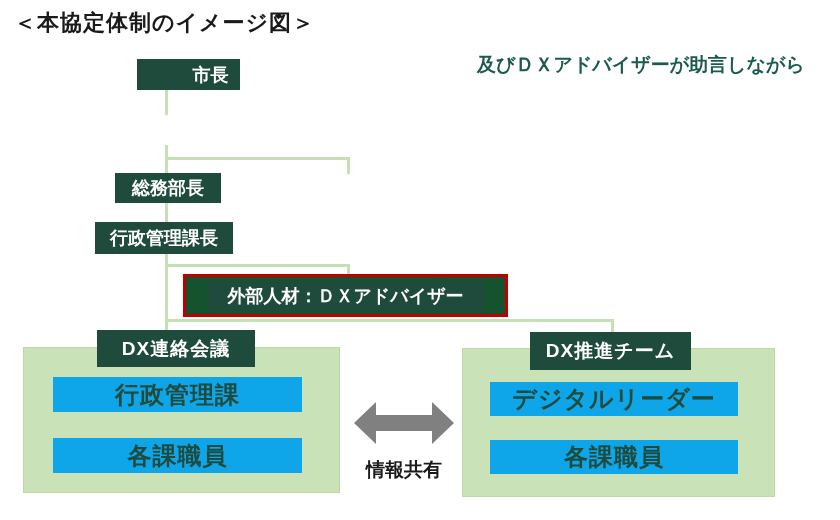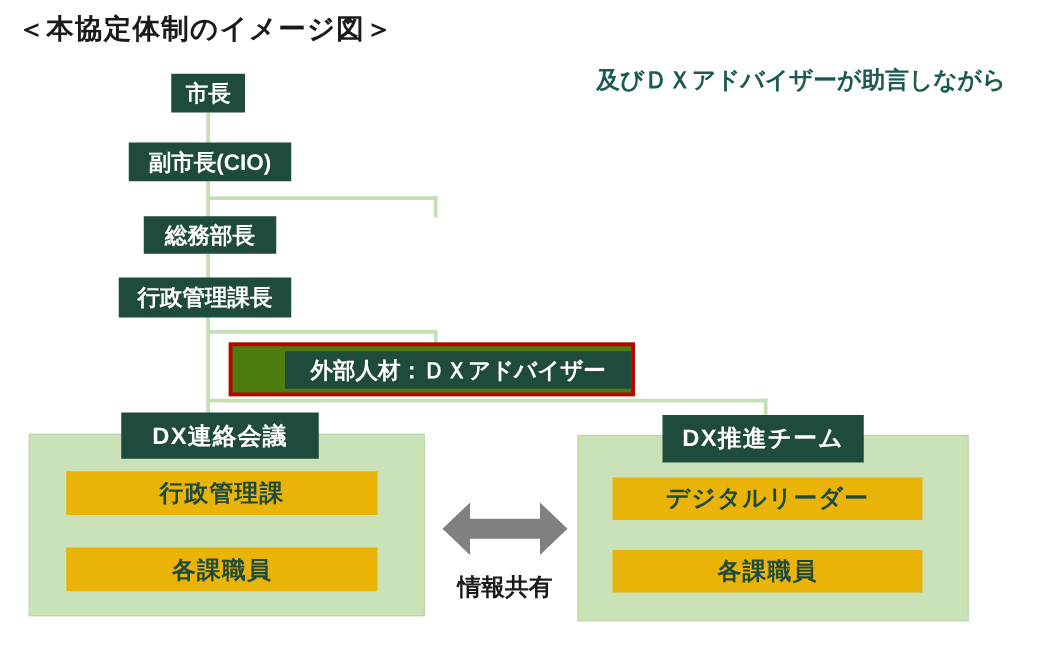--- a/index.html
+++ b/index.html
@@ -53,41 +53,41 @@
   }
   .container{
     position:absolute;
     background:#CAE2B8;
     border:1px solid #BBD8A6;
     box-sizing:border-box;
     z-index:1;
   }
   .wbox{
     position:absolute;
-    background:#eab308;
+    background:#0ea5e9;
     color:#1F4B3C;
     font-weight:bold;
-    font-size:19px;
+    font-size:24px;
     letter-spacing:1px;
     display:flex;
     align-items:center;
     justify-content:center;
     white-space:nowrap;
     z-index:3;
   }
   .red-frame{
     position:absolute;
     left:183px; top:274px;
     width:325px; height:43px;
     border:3px solid #C00000;
-    background:#4d7c0f;
+    background:#14532d;
     box-sizing:border-box;
     display:flex;
     align-items:center;
-    justify-content:flex-end;
+    justify-content:center;
     z-index:3;
   }
   .red-frame .inner{
     position:static;
     width:277px; height:30px;
   }
   .arrow-wrap{
     position:absolute;
     left:352px; top:398px;
     width:104px; height:50px;
@@ -98,21 +98,21 @@
     left:352px; top:457px;
     width:104px;
     text-align:center;
     font-size:19px;
     font-weight:bold;
     color:#1a1a1a;
     z-index:3;
     white-space:nowrap;
   }
   
-  .b-mayor   { left:137px; top:59px;  width:59px;  height:31px; }
+  .b-mayor   { left:137px; top:59px;  width:59px;  height:31px;padding-left:44px; }
   .b-deputy  { left:103px; top:114px; width:130px; height:31px; }
   .b-soumu   { left:115px; top:173px; width:106px; height:30px; }
   .b-cioasst { left:232px; top:173px; width:238px; height:30px; }
   .b-kacho   { left:95px;  top:222px; width:138px; height:32px; }
   .b-lhdr    { left:97px;  top:330px; width:158px; height:37px; }
   .b-rhdr    { left:530px; top:332px; width:161px; height:38px; }
   .c-left    { left:23px;  top:347px; width:317px; height:146px; }
   .c-right   { left:462px; top:348px; width:313px; height:149px; }
   .w-l1 { left:53px;  top:377px; width:249px; height:35px; }
   .w-l2 { left:53px;  top:438px; width:249px; height:35px; }
@@ -146,21 +146,20 @@
   <div class="line l-hcio"></div>
   <div class="line l-vcio"></div>
   <div class="line l-v3"></div>
   <div class="line l-v4"></div>
   <div class="line l-hadv"></div>
   <div class="line l-vadv"></div>
   <div class="line l-hteam"></div>
   <div class="line l-vteam"></div>
 
   <div class="dbox b-mayor">市長</div>
-  <div class="dbox b-deputy">副市長(CIO)</div>
   <div class="dbox b-soumu">総務部長</div>
   <div class="dbox b-kacho">行政管理課長</div>
 
   <div class="red-frame">
     <div class="dbox inner">外部人材：ＤＸアドバイザー</div>
   </div>
 
   <div class="container c-left"></div>
   <div class="dbox hdr b-lhdr">DX連絡会議</div>
   <div class="wbox w-l1">行政管理課</div>

